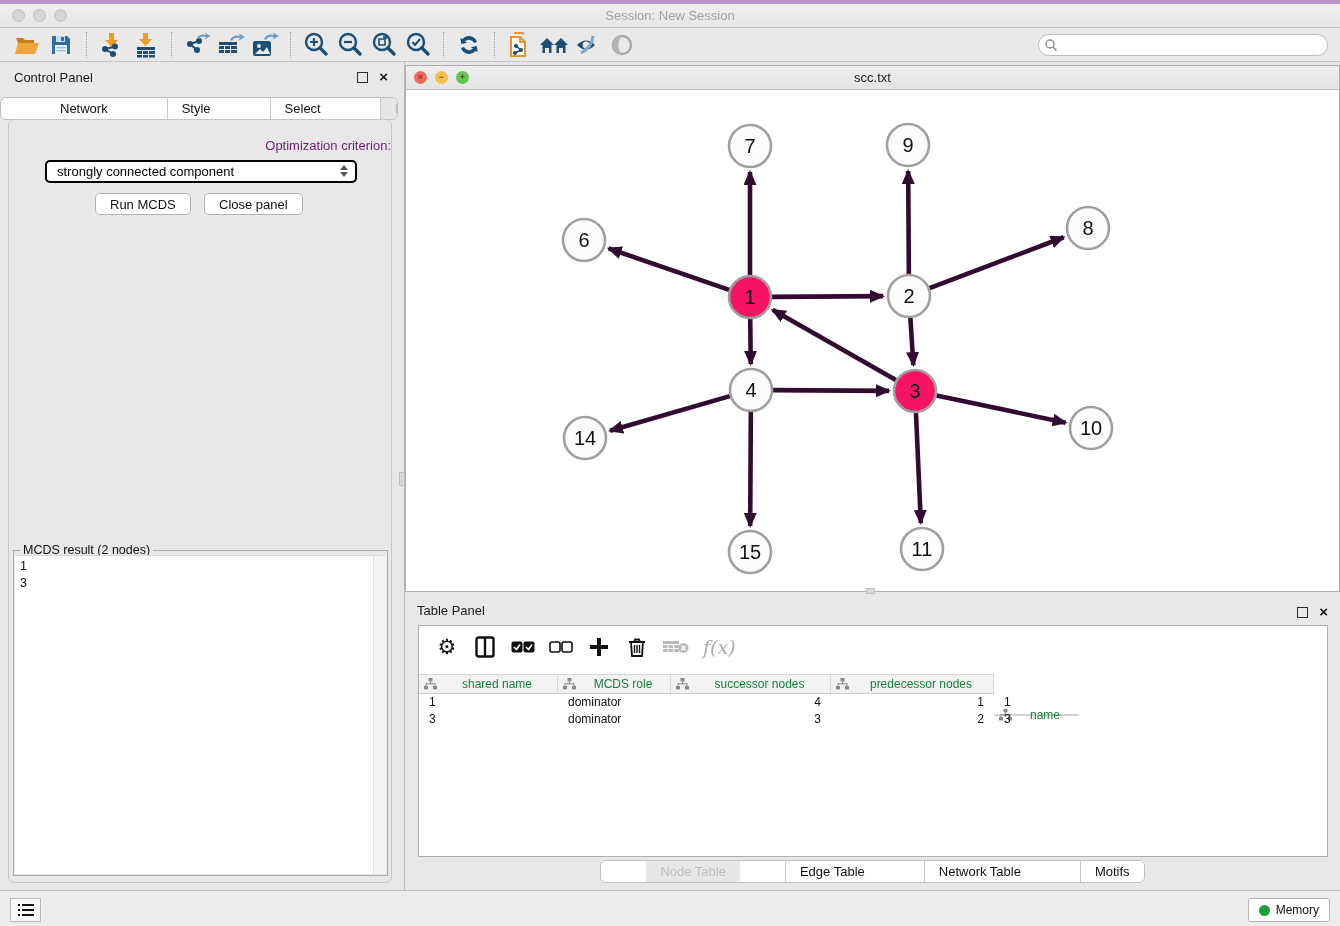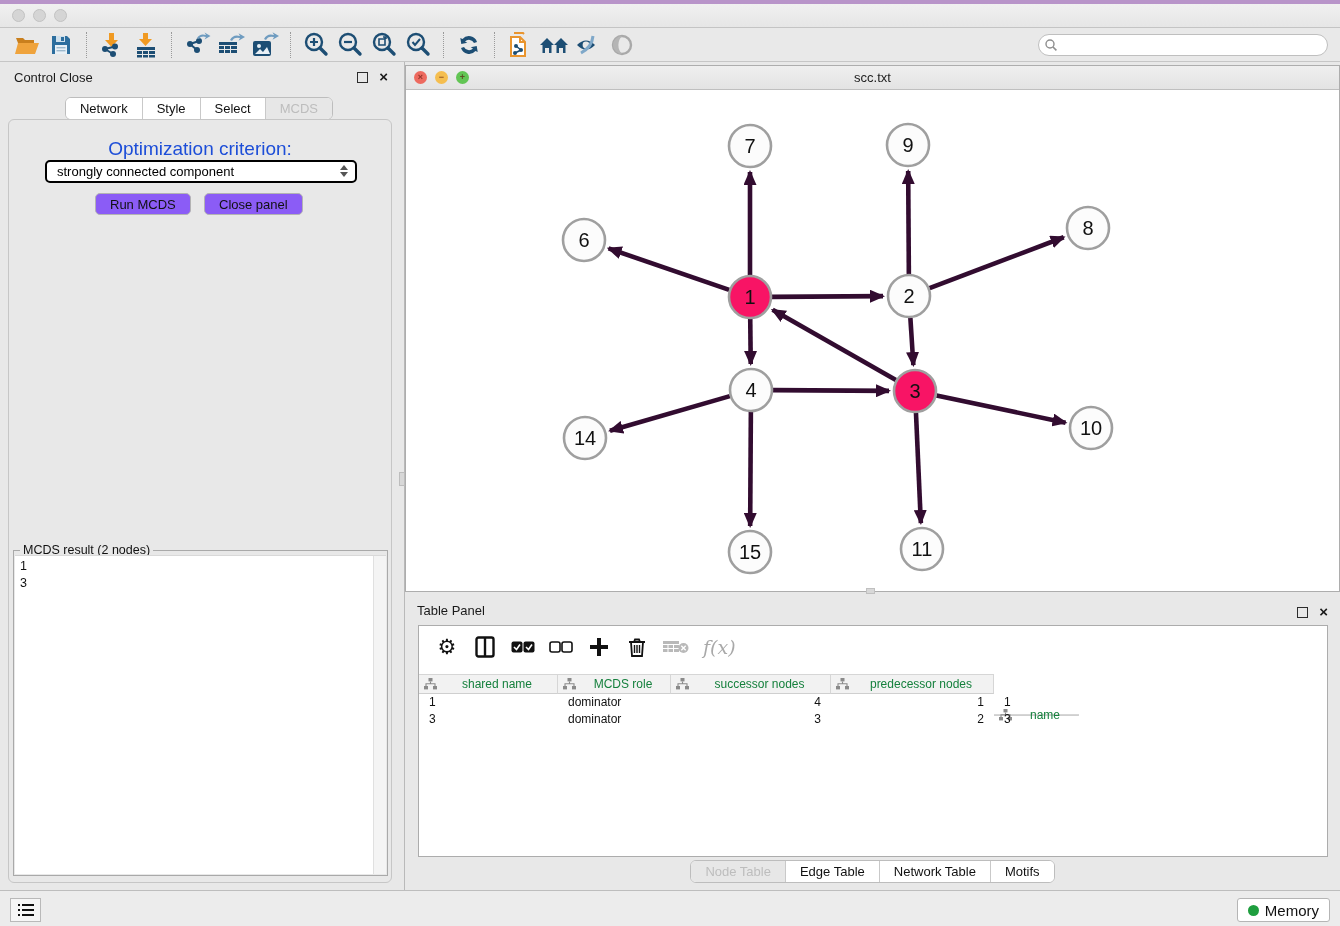--- a/index.html
+++ b/index.html
@@ -37,36 +37,36 @@
   #control-panel { position:absolute; left:0; top:62px; width:398px; height:828px; background:#e8e8e8; }
   #v-splitter { position:absolute; left:398px; top:62px; width:7px; height:828px; background:#e8e8e8; border-right:1px solid #b9b9b9; }
   #v-grip { position:absolute; left:399px; top:472px; width:6px; height:14px; background:#d8d8d8; border:1px solid #bdbdbd; }
   .panel-head { position:absolute; left:0; top:6px; width:100%; height:20px; }
   .panel-head .ptitle { position:absolute; left:14px; top:2px; font-size:13px; color:#1a1a1a; }
   .float-box { position:absolute; width:11px; height:11px; border:1.5px solid #2c2c2c; background:transparent; cursor:pointer; }
   .close-x { position:absolute; font-size:15px; font-weight:700; color:#1a1a1a; line-height:11px; cursor:pointer; }
   #cp-float { right:30px; top:4px; } #cp-close { right:10px; top:3px; }
   #cp-tabs { position:absolute; left:0; top:35px; width:100%; display:flex; justify-content:center; }
   .tabgroup { display:flex; border:1px solid #bdbdbd; border-radius:6px; overflow:hidden; background:#fff; }
-  .tab { padding:3px 14px; font-size:13px; color:#111; background:#fff; border-left:1px solid #c9c9c9; cursor:pointer; white-space:nowrap; }
+  .tab { padding:3px 14px; font-size:13px; color:#111; background:#fff; border-left:1px solid #c9c9c9; cursor:pointer; white-space:nowrap;margin-left:45px; }
   .tab:first-child { border-left:none; }
   .tab.ghost { background:#e7e7e7; color:#bdbdbd; }
   #cp-body { position:absolute; left:8px; top:57px; width:384px; height:764px; border:1px solid #c6c6c6; border-radius:6px; background:#e8e8e8; }
-  #opt-label { position:absolute; left:0; top:18px; width:100%; text-align:center; font-size:19px; color:#1d4ed8; }
+  #opt-label { position:absolute; left:0; top:18px; width:100%; text-align:right; font-size:13px; color:#701a75; }
   #opt-select {
     position:absolute; left:36px; top:40px; width:312px; height:23px;
     background:#fff; border:2px solid #000000; border-radius:5px;
     display:flex; align-items:center; font-size:13px; padding-left:10px; cursor:pointer;
   }
   #opt-stepper { position:absolute; right:7px; top:3px; display:flex; flex-direction:column; gap:2px; }
   #opt-stepper i { display:block; width:0; height:0; border-left:4px solid transparent; border-right:4px solid transparent; }
   #opt-stepper .up { border-bottom:5px solid #555; }
   #opt-stepper .dn { border-top:5px solid #555; }
   .mac-btn {
-    position:absolute; top:73px; height:22px; background:#8b5cf6; border:1px solid #b3b3b3;
+    position:absolute; top:73px; height:22px; background:#ffffff; border:1px solid #b3b3b3;
     border-radius:5px; font-size:13px; color:#111; display:flex; align-items:center; justify-content:center;
     cursor:pointer; padding:0 14px; font-family:inherit;
   }
   #run-btn { left:86px; } #closep-btn { left:195px; }
   #mcds-fieldset {
     position:absolute; left:4px; top:430px; width:375px; height:326px;
     border:1px solid #a9a9a9;
   }
   #mcds-legend { position:absolute; left:6px; top:-8px; background:#e8e8e8; padding:0 3px; font-size:12.5px; color:#111; }
   #mcds-textarea { position:absolute; left:1px; top:4px; right:1px; bottom:1px; background:#fff; border-top:1px solid #d9d9d9; }
@@ -96,35 +96,36 @@
              display:flex; align-items:center; font-size:12px; color:#15803d; }
   .th-cell .th-label { flex:1; text-align:center; }
   .th-icon { margin-left:5px; flex:0 0 auto; display:flex; }
   .tbody-row { display:flex; height:17px; }
   .td-cell { font-size:12px; color:#111; padding:1px 10px 0 10px; overflow:hidden; white-space:nowrap; }
   #tp-tabs { position:absolute; left:0; bottom:7px; width:100%; display:flex; justify-content:center; }
   
   #statusbar { position:absolute; left:0; top:890px; width:1340px; height:36px; background:#ececec; border-top:1px solid #bdbdbd; }
   #list-btn { position:absolute; left:10px; top:7px; width:31px; height:24px; background:#f6f6f6; border:1px solid #b9b9b9; display:flex; align-items:center; justify-content:center; cursor:pointer; }
   #memory-btn { position:absolute; right:10px; top:7px; height:24px; background:#fff; border:1px solid #b5b5b5; border-radius:3px;
-                display:flex; align-items:center; gap:6px; padding:0 10px; font-size:15px; color:#111; cursor:pointer; }
+                display:flex; align-items:center; gap:6px; padding:0 10px; font-size:12px; color:#111; cursor:pointer; }
   #memory-dot { width:11px; height:11px; border-radius:50%; background:#1e9e3e; }
   svg { display:block; }
 </style>
 </head>
 <body>
 
 <div id="purple-strip"></div>
 
 <div id="titlebar">
   <div class="tl-group">
     <span class="tl"></span>
     <span class="tl"></span>
     <span class="tl"></span>
   </div>
+  <div class="win-title">Session: New Session</div>
 </div>
 
 <div id="toolbar">
   <span class="tbtn">
     <svg width="26" height="22" viewBox="0 0 26 22">
         <path d="M2 4 h7 l2 2 h9 v3 H4 z" fill="#c97f1d"></path>
         <path d="M4 9 h21 l-4 11 H1 z" fill="#efa33c"></path>
       </svg>
   </span>
   <span class="tbtn">
@@ -266,21 +267,21 @@
   <span id="search-glass">
     <svg width="14" height="14" viewBox="0 0 14 14">
         <circle cx="6" cy="6" r="4" fill="none" stroke="#8e8e8e" stroke-width="1.4"></circle>
         <path d="M9 9 l3.4 3.4" stroke="#8e8e8e" stroke-width="1.6"></path>
       </svg>
   </span>
 </div>
 
 <div id="control-panel">
   <div class="panel-head">
-    <span class="ptitle">Control Close</span>
+    <span class="ptitle">Control Panel</span>
     <span class="float-box" id="cp-float"></span>
     <span class="close-x" id="cp-close">×</span>
   </div>
   <div id="cp-tabs">
       <div class="tabgroup" id="cp-tabgroup">
         <span class="tab">Network</span>
         <span class="tab">Style</span>
         <span class="tab">Select</span>
         <span class="tab ghost">MCDS</span>
       </div>

